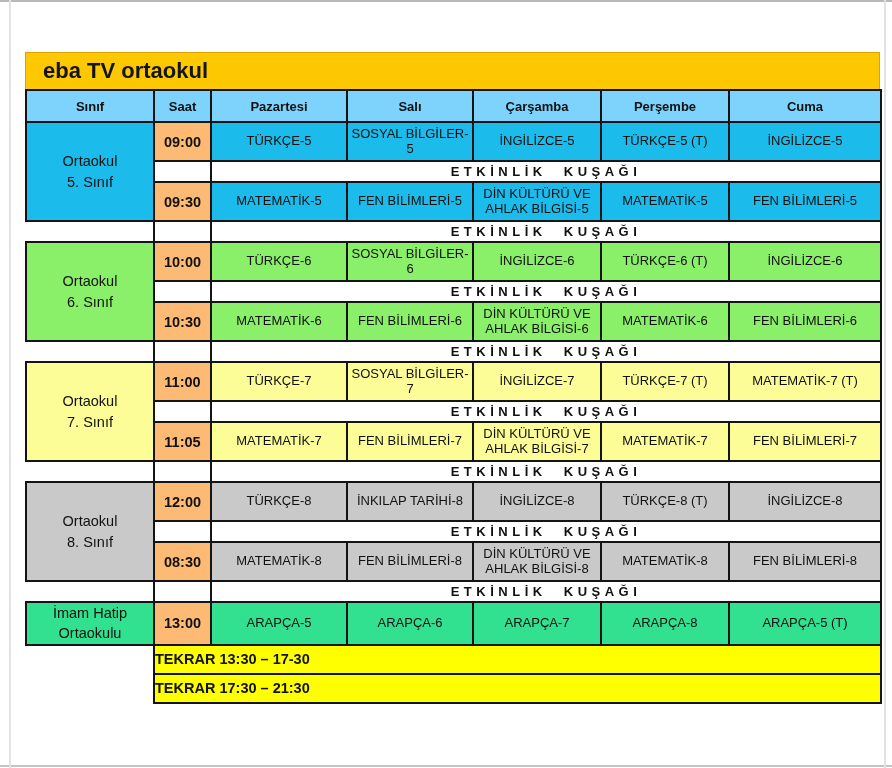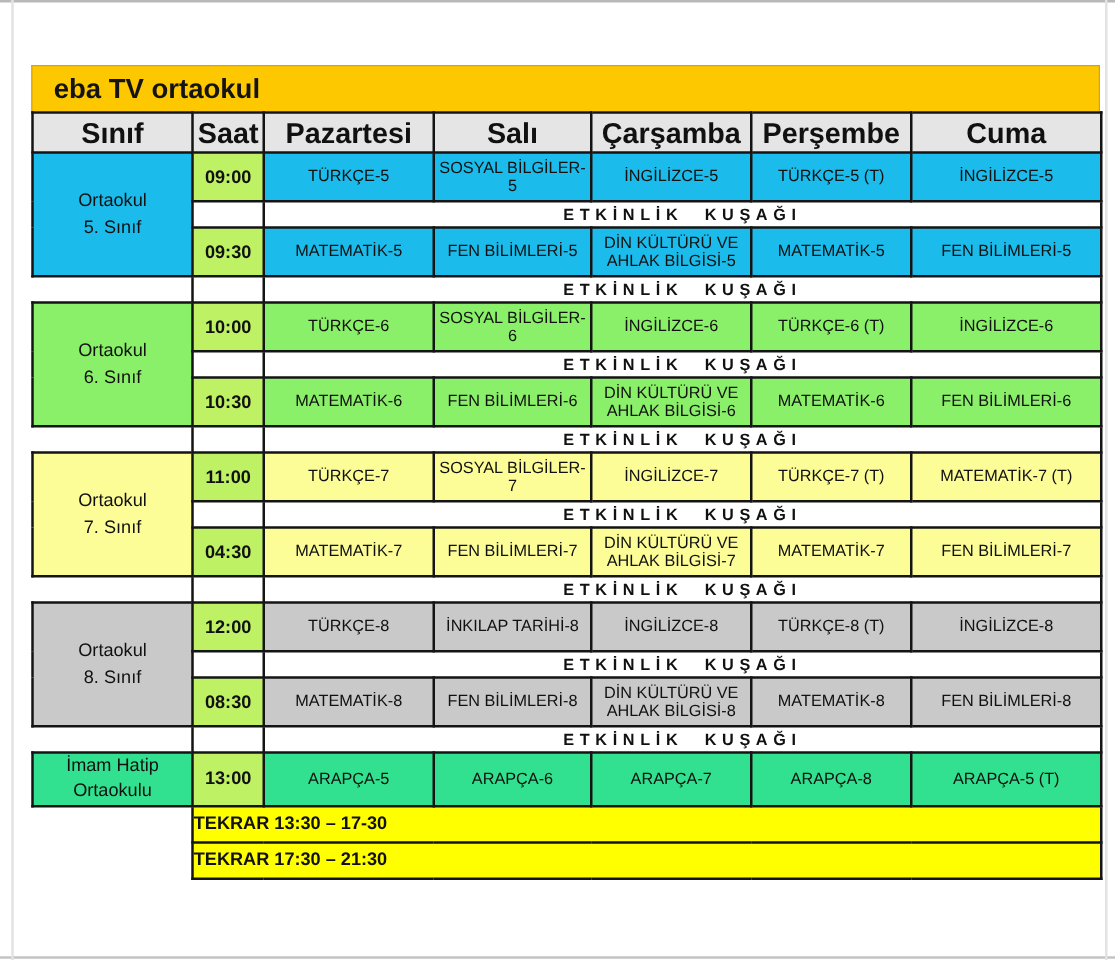--- a/index.html
+++ b/index.html
@@ -23,29 +23,29 @@
   table{border-collapse:collapse;table-layout:fixed;width:855px;}
   col.c-class{width:128px;}
   col.c-time{width:57px;}
   col.c-mon{width:136px;}
   col.c-tue{width:126px;}
   col.c-wed{width:128px;}
   col.c-thu{width:128px;}
   col.c-fri{width:152px;}
 
   th,td{border:2px solid #141414;box-sizing:border-box;padding:0;}
-  th.hdr{background:#e5e5e5;height:32px;font-size:23px;font-weight:bold;text-align:center;}
+  th.hdr{background:#7dd3fc;height:32px;font-size:13px;font-weight:bold;text-align:center;}
 
   tr.subject-row{height:39px;}
   tr.imam-row{height:42px;border-radius:12px;}
   tr.etk-row{height:21px;}
   tr.footer-row{height:29px;}
 
   td.class-cell{font-weight:normal;font-size:14.5px;text-align:center;vertical-align:middle;line-height:1.4;}
-  td.time{background:#bef264;font-weight:bold;font-size:14.5px;text-align:center;vertical-align:middle;}
+  td.time{background:#fdba74;font-weight:bold;font-size:14.5px;text-align:center;vertical-align:middle;}
   td.subject{font-size:13px;text-align:center;vertical-align:middle;line-height:1.15;padding:1px 3px;}
   td.time-empty{background:#ffffff;}
   td.etk{
     background:#ffffff;font-weight:bold;font-size:13px;text-align:center;vertical-align:middle;
     letter-spacing:4.5px;word-spacing:9px;white-space:nowrap;overflow:hidden;margin-top:10px;
   }
   td.blank{border:none;background:transparent;}
   td.footer-band{background:#FFFF00;font-weight:bold;font-size:14.5px;vertical-align:middle;}
 
   .bg5{background:#1BBCEB;}
@@ -158,21 +158,21 @@
       <td class="subject bg7">SOSYAL BİLGİLER-7</td>
       <td class="subject bg7">İNGİLİZCE-7</td>
       <td class="subject bg7">TÜRKÇE-7 (T)</td>
       <td class="subject bg7">MATEMATİK-7 (T)</td>
     </tr>
     <tr class="etk-row">
       <td class="time-empty"></td>
       <td class="etk" colspan="5">ETKİNLİK KUŞAĞI</td>
     </tr>
     <tr class="subject-row">
-      <td class="time">04:30</td>
+      <td class="time">11:05</td>
       <td class="subject bg7">MATEMATİK-7</td>
       <td class="subject bg7">FEN BİLİMLERİ-7</td>
       <td class="subject bg7">DİN KÜLTÜRÜ VE AHLAK BİLGİSİ-7</td>
       <td class="subject bg7">MATEMATİK-7</td>
       <td class="subject bg7">FEN BİLİMLERİ-7</td>
     </tr>
     <tr class="etk-row">
       <td class="blank"></td>
       <td class="time-empty"></td>
       <td class="etk" colspan="5">ETKİNLİK KUŞAĞI</td>

